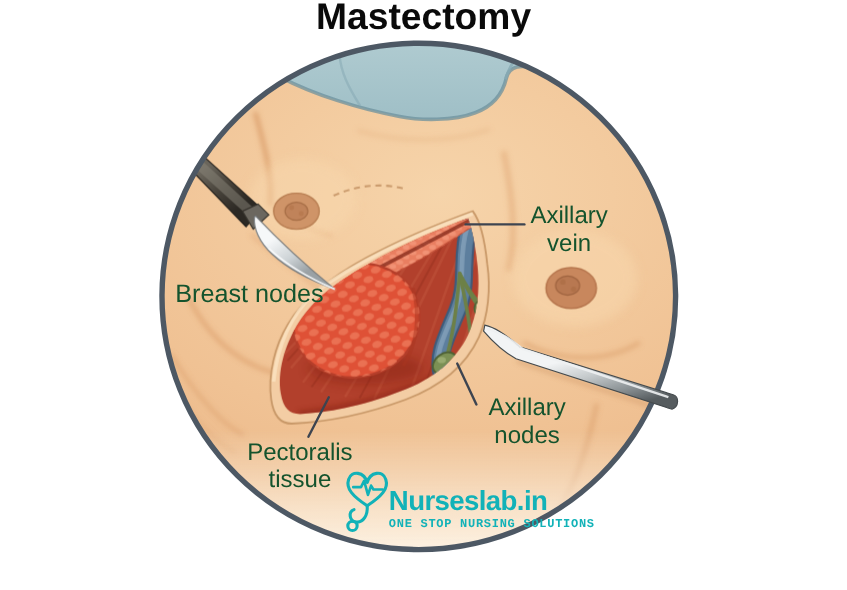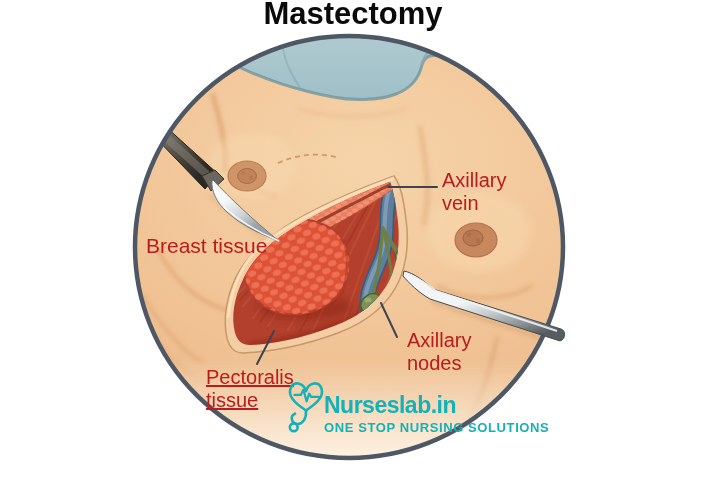--- a/index.html
+++ b/index.html
@@ -8,33 +8,34 @@
     font-family:"Liberation Sans", sans-serif;overflow:hidden;
   }
   .title{
     position:absolute;left:0;right:0;top:-4px;margin:0;text-align:center;
     font-size:31px;font-weight:bold;letter-spacing:0px;color:#0a0a0a;z-index:5;
     text-shadow:-2px -2px 0 #fff,2px -2px 0 #fff,-2px 2px 0 #fff,2px 2px 0 #fff,
                  0 -2px 0 #fff,0 2px 0 #fff,-2px 0 0 #fff,2px 0 0 #fff;
   }
   .illu{position:absolute;left:0;top:0;z-index:1;}
   .lbl{
-    position:absolute;z-index:4;color:#b91c1c;font-size:20px;line-height:1.13;
+    position:absolute;z-index:4;color:#14532d;font-size:20px;line-height:1.13;
     white-space:nowrap;
+    text-align:center;
   }
   .lbl span{display:block;}
   .lbl-breast{left:146px;top:234px;font-size:21px;}
   .lbl-nodes{left:442px;top:169px;}
   .lbl-vein{left:407px;top:329px;}
-  .lbl-pect{left:206px;top:366px;text-decoration:underline;}
-  .logo{position:absolute;left:286px;top:372px;z-index:4;display:flex;align-items:center;}
+  .lbl-pect{left:206px;top:366px;}
+  .logo{position:absolute;left:286px;top:384px;z-index:4;display:flex;align-items:flex-start;}
   .logo-icon{width:40px;height:62px;flex:0 0 auto;}
   .logo-txt{margin-left:-2px;padding-top:22px;}
   .logo-name{font-size:23px;font-weight:bold;color:#12b2b8;letter-spacing:-0.5px;line-height:1;}
-  .logo-tag{font-size:13px;font-weight:bold;color:#12b2b8;letter-spacing:0.6px;margin-top:3px;}
+  .logo-tag{font-size:10px;font-weight:bold;color:#12b2b8;letter-spacing:0.6px;margin-top:3px;font-family:Liberation Mono, monospace;}
 </style>
 </head>
 <body>
 
 <div class="stage">
 
   <h1 class="title">Mastectomy</h1>
 
   <svg class="illu" width="706" height="492" viewBox="0 0 706 492">
     <defs>
@@ -237,21 +238,21 @@
       <path d="M406,274 C418,277 428,285 436,291 L557,331" fill="none" stroke="#eef1f2" stroke-width="2" opacity="0.9"></path>
     </g>
 
     <g stroke="#3d4450" stroke-width="2" stroke-linecap="round">
       <line x1="388" y1="187" x2="437" y2="187"></line>
       <line x1="381" y1="303" x2="397" y2="337"></line>
       <line x1="274" y1="331" x2="257" y2="364"></line>
     </g>
   </svg>
 
-  <div class="lbl lbl-breast">Breast tissue</div>
+  <div class="lbl lbl-breast">Breast nodes</div>
 
   <div class="lbl lbl-nodes">
     <span>Axillary</span>
     <span>vein</span>
   </div>
 
   <div class="lbl lbl-vein">
     <span>Axillary</span>
     <span>nodes</span>
   </div>

